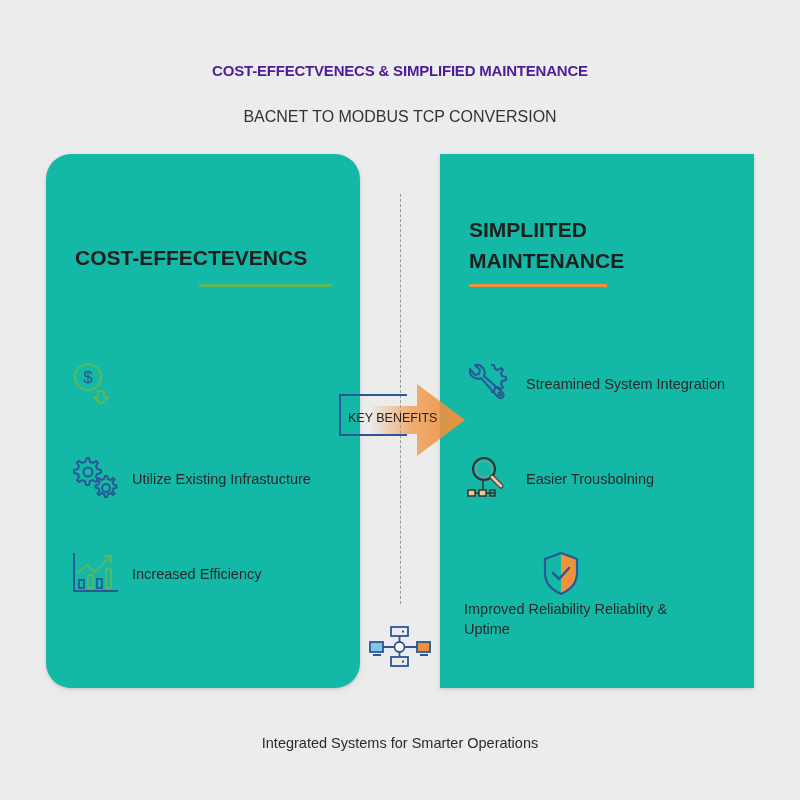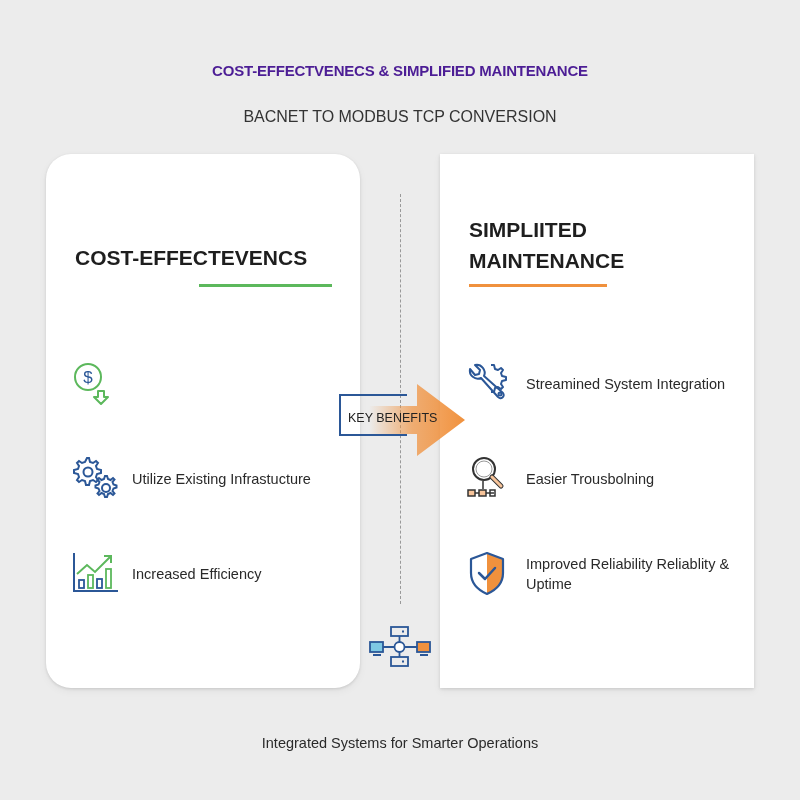--- a/index.html
+++ b/index.html
@@ -15,21 +15,21 @@
     position: absolute; left: 0; top: 62px; width: 800px;
     text-align: center; font-size: 15px; font-weight: bold; color: #4c1d95;
     letter-spacing: -0.2px;
   }
   .subtitle {
     position: absolute; left: 0; top: 100px; width: 800px;
     text-align: center; font-size: 16px; color: #333; margin-top: 8px;
   }
   .card {
     position: absolute; top: 154px; height: 534px; width: 314px;
-    background: #ffffff;
+    background: #14b8a6;
     box-shadow: 0 1px 3px rgba(0,0,0,0.12), 0 3px 8px rgba(0,0,0,0.05);
   }
   .card.left { left: 46px; border-radius: 25px; }
   .card.right { left: 440px; }
   .card-title {
     position: absolute; font-size: 21px; font-weight: bold; color: #1e1e1e;
     line-height: 31px;
   }
   .left .card-title { left: 29px; top: 88px; }
   .right .card-title { left: 29px; top: 60px; width: 260px; }
@@ -137,21 +137,21 @@
         <g fill="none" stroke="#2b5797" stroke-width="2" stroke-linejoin="round">
           <path d="M27 6 l3 0 l1 4 l3 1 l3 -2 l2 2 l-2 3 l1 3 l4 1 l0 3 l-4 1 l-1 3 l2 3 l-2 2 l-3 -2 l-3 1 l-1 4 l-3 0"></path>
           <path d="M6 10 a8 8 0 0 0 11 9 l17 19 a3 3 0 0 0 5 -4 l-19 -17 a8 8 0 0 0 -9 -11 l5 5 l-1 4 l-4 1 z"></path>
           <circle cx="36" cy="35" r="1.5"></circle>
         </g>
       </svg>
     </span>
     <span class="label">Streamined System Integration</span>
   </div>
 
-  <div class="item" style="top:395px;">
+  <div class="item" style="top:395px;flex-direction:column;">
     <span class="icon">
       <svg width="50" height="50" viewBox="0 0 50 50">
         <path d="M23 4 L39 10 V24 C39 34 32 41 23 45 Z" fill="#f0913d"></path>
         <path d="M23 4 L7 10 V24 C7 34 14 41 23 45 C32 41 39 34 39 24 V10 Z" fill="none" stroke="#2b5797" stroke-width="2.2" stroke-linejoin="round"></path>
         <path d="M15 24 l6 6 l10 -11" fill="none" stroke="#2b5797" stroke-width="2.5" stroke-linecap="round" stroke-linejoin="round"></path>
       </svg>
     </span>
     <span class="label">Improved Reliability Reliablity &amp; Uptime</span>
   </div>
 </div>

